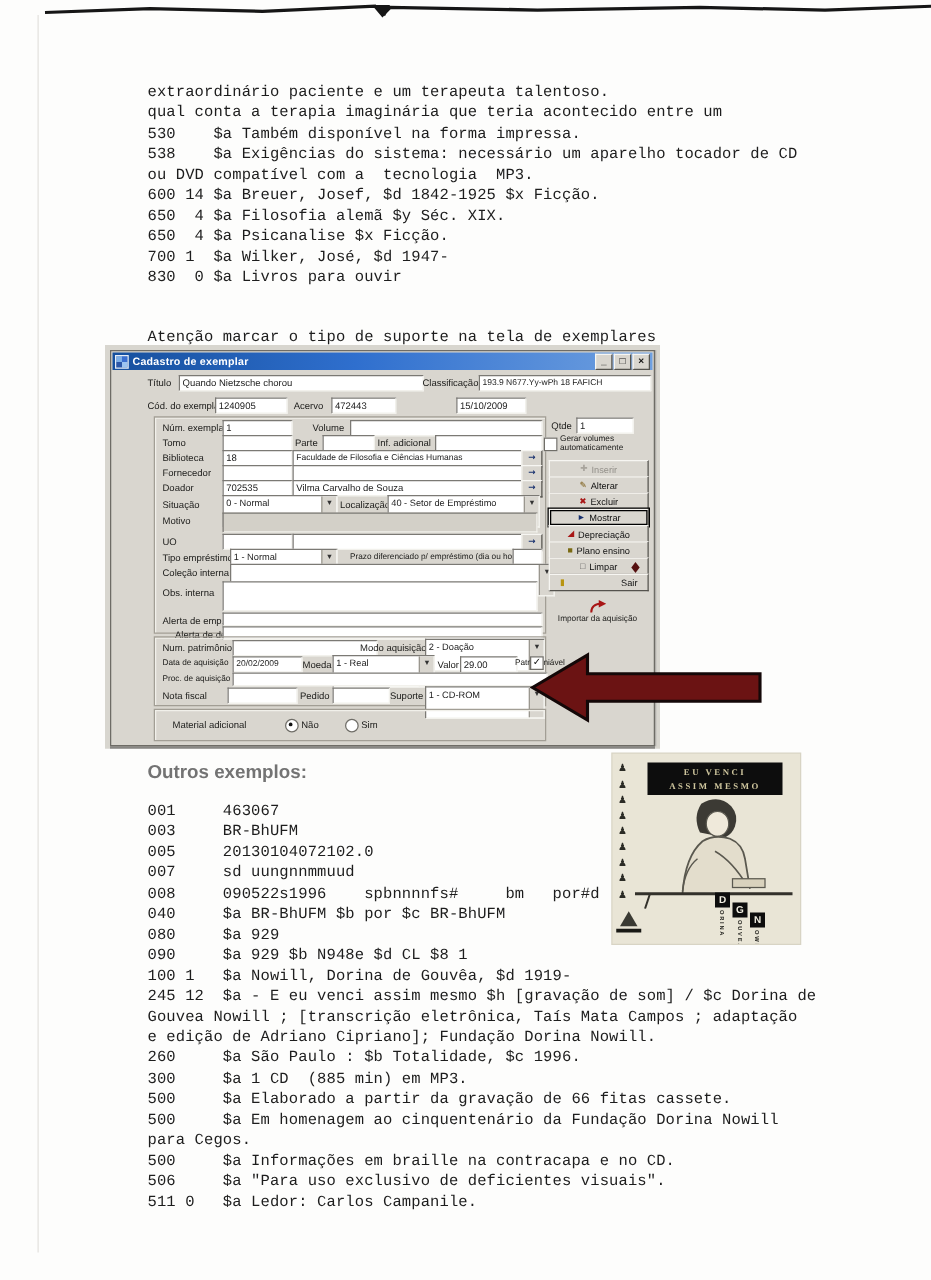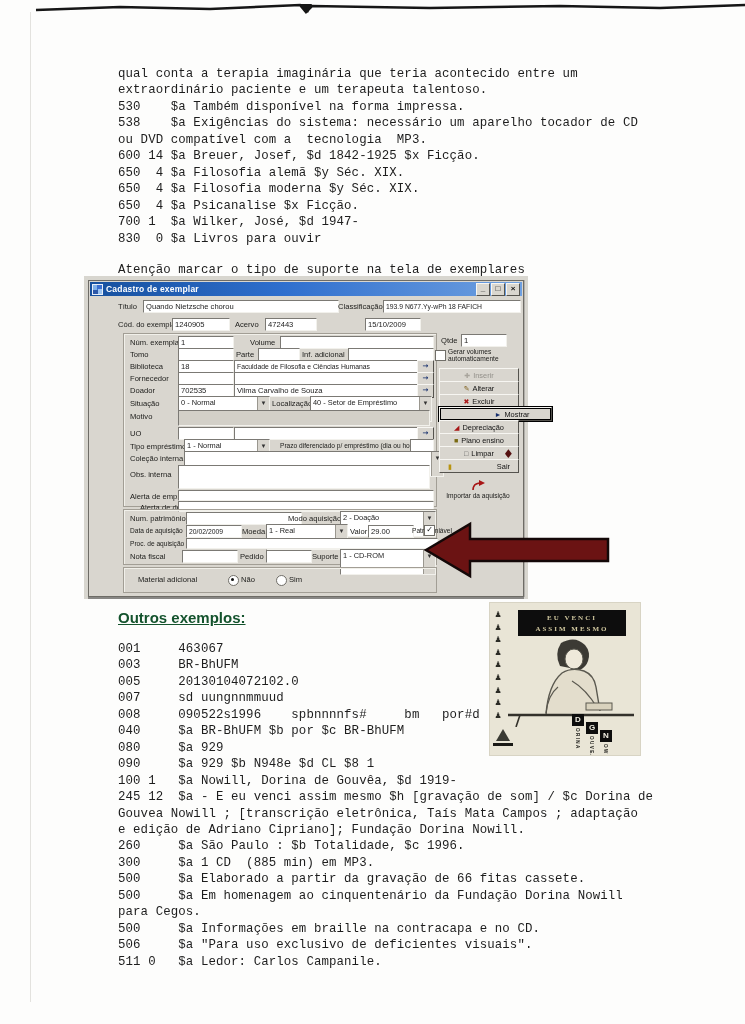--- a/index.html
+++ b/index.html
@@ -3,21 +3,21 @@
 <meta charset="utf-8">
 <style>
   html,body{margin:0;padding:0;background:#e9e9e7;}
   #page{position:relative;width:745px;height:1024px;background:#fdfdfc;overflow:hidden;
         font-family:"Liberation Sans",sans-serif;}
   .abs{position:absolute;}
   
   .monoblock{position:absolute;left:118px;}
   .mline{white-space:pre;font:12.4px/16.45px "Liberation Mono","DejaVu Sans Mono",monospace;
          color:#1d1d1d;letter-spacing:.1px;}
-  .heading{font:bold 15px/18px "Liberation Sans",sans-serif;color:#14532d;text-decoration:underline;}
+  .heading{font:bold 15px/18px "Liberation Sans",sans-serif;color:#737373;}
   
   .shot{position:absolute;left:84px;top:276px;width:444px;height:323px;background:#d8d6cf;}
   
   .dlg{position:absolute;left:4px;top:4px;width:434px;height:315px;background:#d9d6cf;
        border:1px solid #6e6c66;box-shadow:0 2px 0 rgba(40,40,40,.45),1px 0 0 rgba(60,60,60,.25);
        font-size:8px;color:#1a1a1a;}
   .tbar{position:absolute;left:1px;top:1px;right:1px;height:14px;
         background:linear-gradient(90deg,#16509e 0%,#2f6fce 45%,#6fa0e0 100%);
         display:flex;align-items:center;padding:0 2px;}
   .tbicon{width:9px;height:9px;margin-right:3px;border:1px solid #e8eef8;
@@ -91,28 +91,27 @@
 
 <div id="page">
 
   <svg class="abs" style="left:0;top:0;" width="745" height="18" viewBox="0 0 745 18">
     <path d="M36 10 L120 7 L210 9 L300 5 L306 12 L312 6 L430 8 L560 6 L660 8 L745 5" fill="none" stroke="#161616" stroke-width="2.6"></path>
     <path d="M298 4 L312 4 L308 13 Z" fill="#161616"></path>
   </svg>
   <div class="edge-line"></div>
 
   <div class="monoblock" style="top:66px;">
+    <div class="mline">extraordinário paciente e um terapeuta talentoso.</div>
     <div class="mline">qual conta a terapia imaginária que teria acontecido entre um</div>
-    <div class="mline">extraordinário paciente e um terapeuta talentoso.</div>
     <div class="mline">530    $a Também disponível na forma impressa.</div>
     <div class="mline">538    $a Exigências do sistema: necessário um aparelho tocador de CD</div>
     <div class="mline">ou DVD compatível com a  tecnologia  MP3.</div>
     <div class="mline">600 14 $a Breuer, Josef, $d 1842-1925 $x Ficção.</div>
     <div class="mline">650  4 $a Filosofia alemã $y Séc. XIX.</div>
-    <div class="mline">650  4 $a Filosofia moderna $y Séc. XIX.</div>
     <div class="mline">650  4 $a Psicanalise $x Ficção.</div>
     <div class="mline">700 1  $a Wilker, José, $d 1947-</div>
     <div class="mline">830  0 $a Livros para ouvir</div>
   </div>
   <div class="mline abs" style="left:118px;top:262px;">Atenção marcar o tipo de suporte na tela de exemplares</div>
 
   <div class="shot">
   <div class="dlg">
 
     <div class="tbar">
@@ -238,21 +237,21 @@
           <span>Inserir</span>
         </span>
     <span class="btnr" style="top:100px;">
           <span class="bic" style="color:#7a5a12;">✎</span>
           <span>Alterar</span>
         </span>
     <span class="btnr" style="top:113px;">
           <span class="bic" style="color:#a81616;">✖</span>
           <span>Excluir</span>
         </span>
-    <span class="btnr focused" style="top:126px;padding-left:33px;">
+    <span class="btnr focused" style="top:126px;">
           <span class="bic" style="color:#17306e;">►</span>
           <span>Mostrar</span>
         </span>
     <span class="btnr" style="top:139px;">
           <span class="bic" style="color:#a81616;">◢</span>
           <span>Depreciação</span>
         </span>
     <span class="btnr" style="top:152px;">
           <span class="bic" style="color:#7a6a12;">■</span>
           <span>Plano ensino</span>

